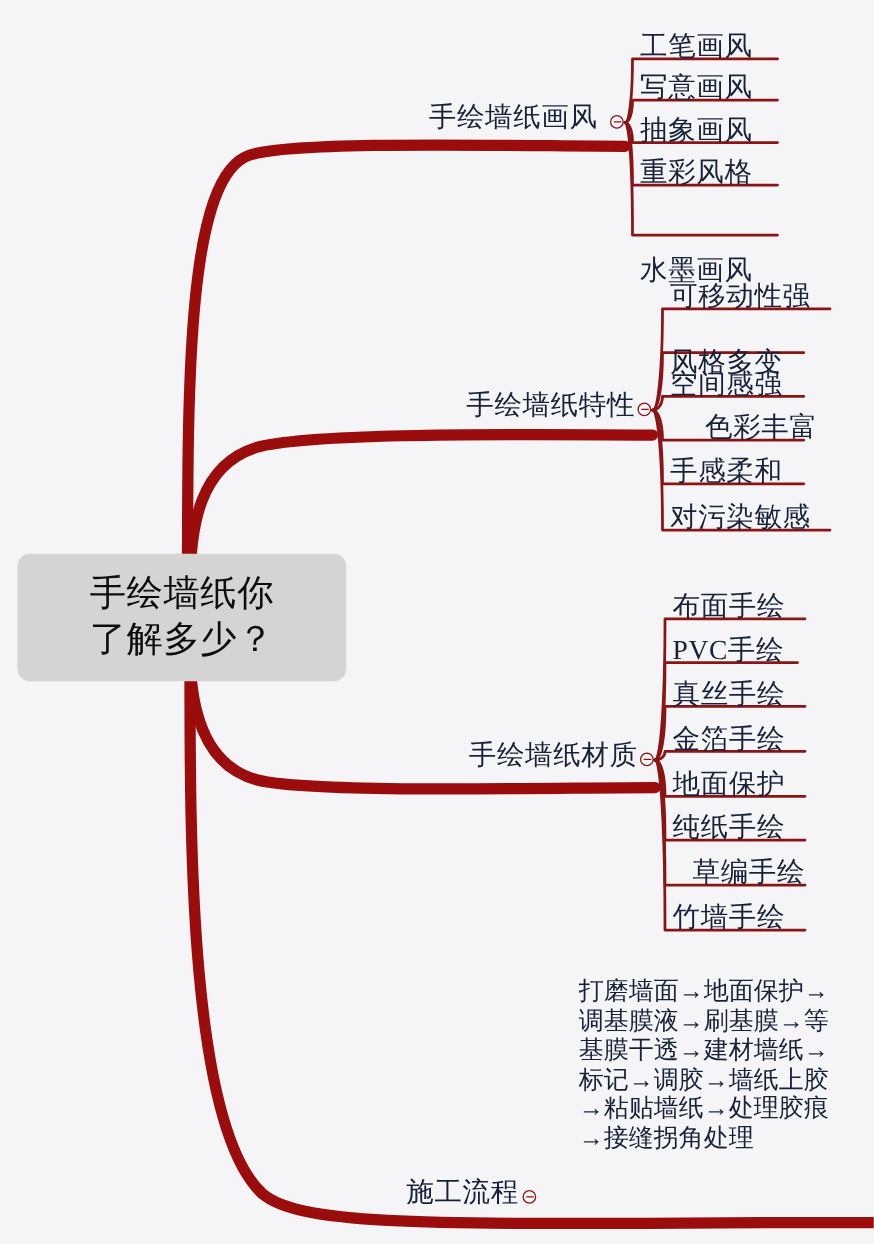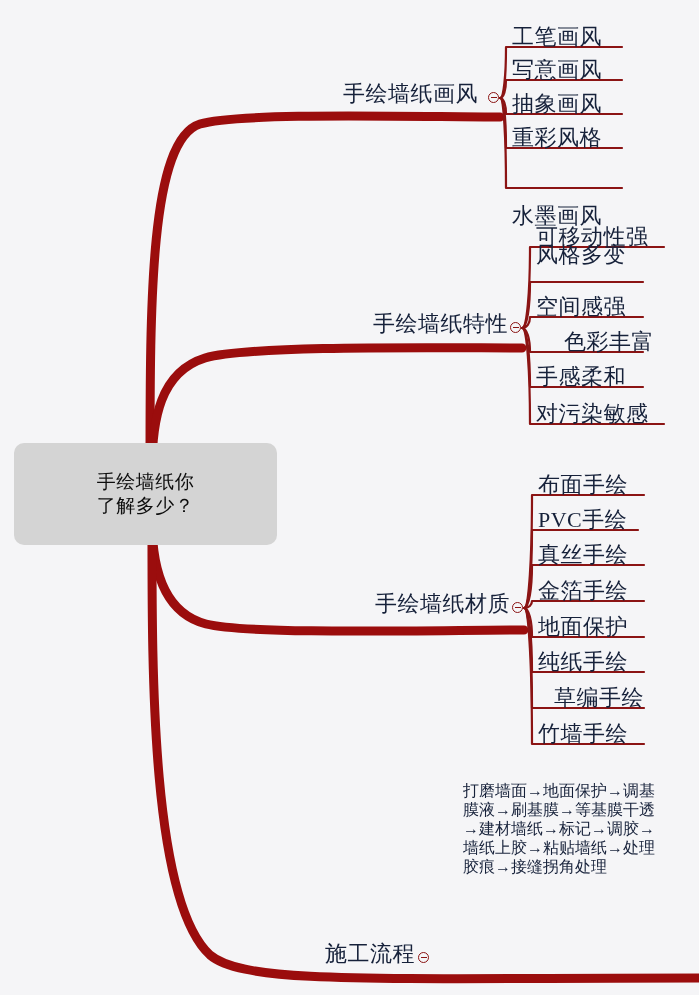--- a/index.html
+++ b/index.html
@@ -37,21 +37,21 @@
     height: 102px;
     background: #d4d4d4;
     border-radius: 10px;
     display: flex;
     align-items: center;
     justify-content: center;
     box-sizing: border-box;
     z-index: 5;
   }
   .center-text {
-    font-size: 19px;
+    font-size: 29px;
     line-height: 1.28;
     color: #0d0d0d;
     text-align: center;
     font-family: "Liberation Serif", "DejaVu Serif", serif;
     font-weight: 400;
     white-space: pre-line;
     letter-spacing: 0.5px;
   }
   .branch-label {
     position: absolute;
@@ -85,21 +85,21 @@
     position: absolute;
     font-size: 22px;
     color: #16213a;
     font-family: "Liberation Serif", "DejaVu Serif", serif;
     white-space: nowrap;
     z-index: 4;
     letter-spacing: 0.5px;
   }
   .leaf-block {
     position: absolute;
-    font-size: 16px;
+    font-size: 20px;
     line-height: 1.18;
     color: #16213a;
     font-family: "Liberation Serif", "DejaVu Serif", serif;
     z-index: 4;
     letter-spacing: 0px;
   }
 </style>
 </head>
 <body>
 
@@ -144,21 +144,21 @@
       <div class="branch-label" style="right: 221px; top: 79px;">手绘墙纸画风</div>
       <div class="toggle" style="left: 488px; top: 92px;"></div>
       <div class="leaf" style="left: 512px; top: 22px;">工笔画风</div>
       <div class="leaf" style="left: 512px; top: 55px;">写意画风</div>
       <div class="leaf" style="left: 512px; top: 89px;">抽象画风</div>
       <div class="leaf" style="left: 512px; top: 123px;">重彩风格</div>
       <div class="leaf" style="left: 512px; top: 163px; margin-top: 38px;">水墨画风</div>
       <div class="branch-label" style="right: 191px; top: 309px;">手绘墙纸特性</div>
       <div class="toggle" style="left: 510px; top: 322px;"></div>
       <div class="leaf" style="left: 536px; top: 222px;">可移动性强</div>
-      <div class="leaf" style="left: 536px; top: 240px;">风格多变</div>
+      <div class="leaf" style="left: 536px; top: 275px;">风格多变</div>
       <div class="leaf" style="left: 536px; top: 292px;">空间感强</div>
       <div class="leaf" style="left: 564px; top: 327px;">色彩丰富</div>
       <div class="leaf" style="left: 536px; top: 362px;">手感柔和</div>
       <div class="leaf" style="left: 536px; top: 399px;">对污染敏感</div>
       <div class="branch-label" style="right: 189px; top: 589px;">手绘墙纸材质</div>
       <div class="toggle" style="left: 512px; top: 602px;"></div>
       <div class="leaf" style="left: 538px; top: 470px;">布面手绘</div>
       <div class="leaf" style="left: 538px; top: 505px;">PVC手绘</div>
       <div class="leaf" style="left: 538px; top: 540px;">真丝手绘</div>
       <div class="leaf" style="left: 538px; top: 576px;">金箔手绘</div>

